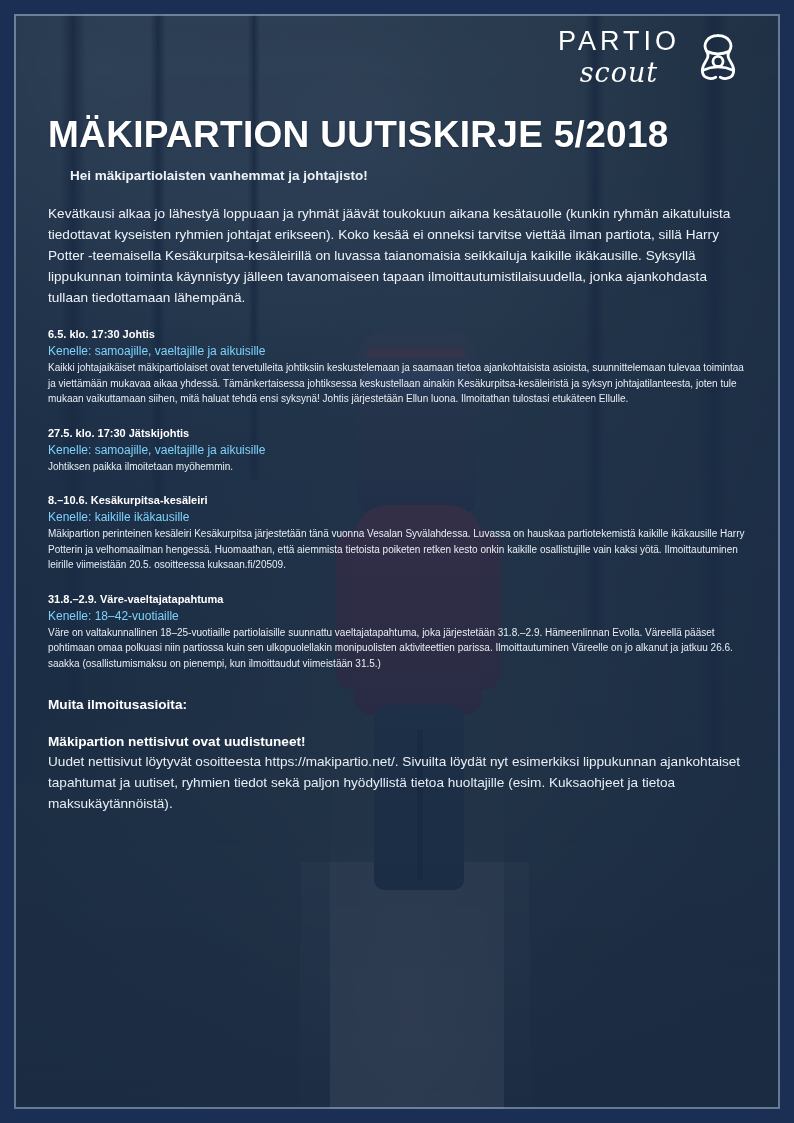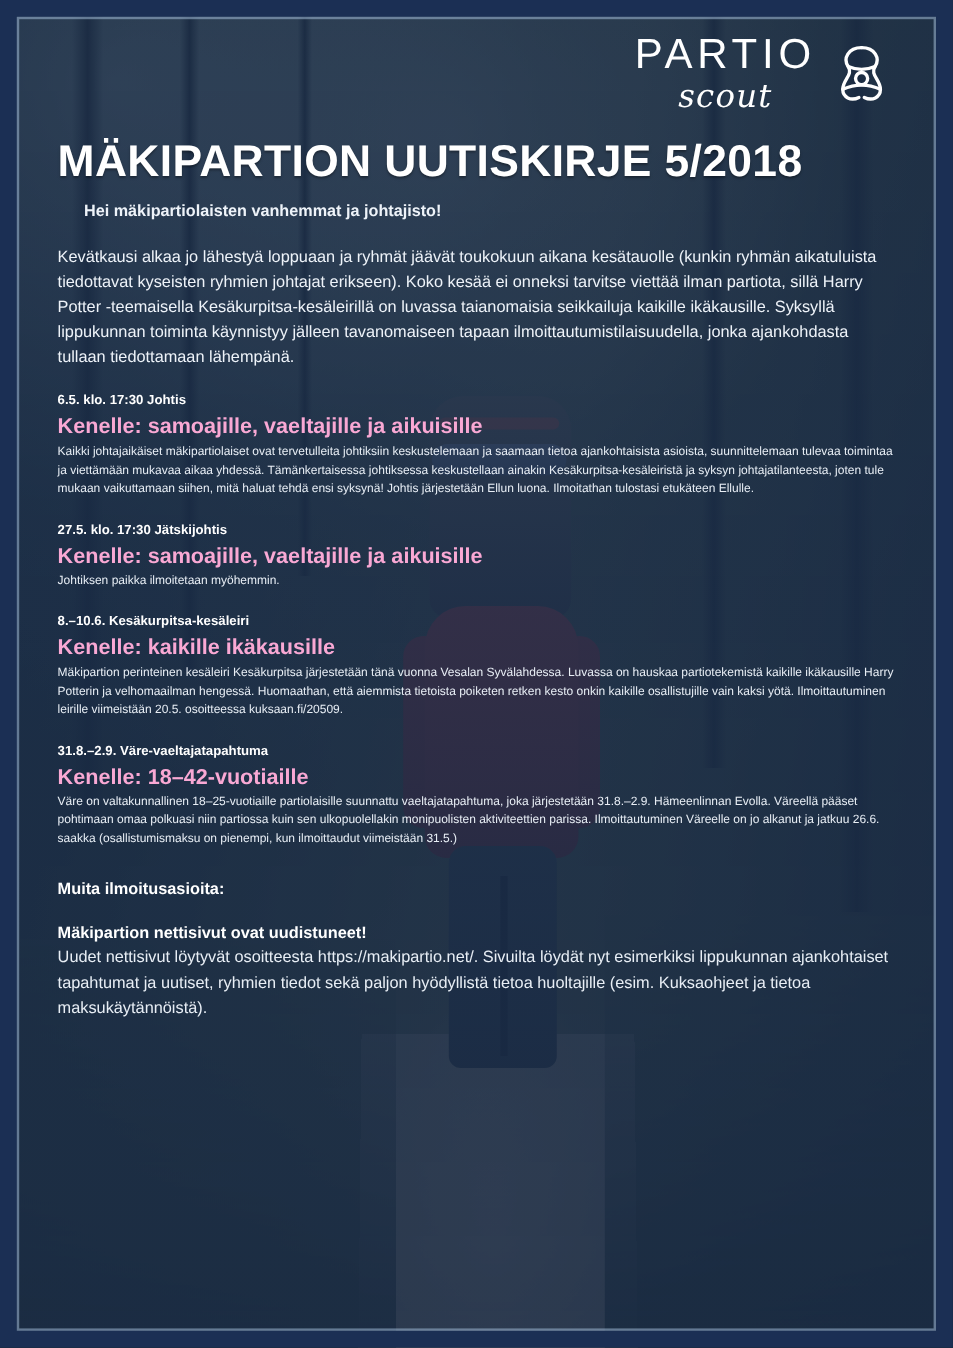--- a/index.html
+++ b/index.html
@@ -153,21 +153,21 @@
     top: 28px;
     display: flex;
     align-items: center;
     gap: 10px;
   }
   .logo-text {
     text-align: right;
     line-height: 1;
   }
   .logo-partio {
-    font-size: 35px;
+    font-size: 27px;
     letter-spacing: 4px;
     font-weight: 400;
     color: #ffffff;
     text-align: right;
   }
   .logo-scout {
     font-family: "DejaVu Serif", serif;
     font-style: italic;
     font-size: 27px;
     color: #ffffff;
@@ -210,25 +210,24 @@
     margin-top: 20px;
     max-width: 700px;
   }
   .event-head {
     font-size: 11px;
     font-weight: bold;
     color: #ffffff;
     margin: 0 0 2px 0;
   }
   .event-audience {
-    font-size: 18px;
+    font-size: 12px;
     line-height: 1.5;
-    color: #f9a8d4;
+    color: #7dd3fc;
     margin: 0;
-    font-weight: bold;
   }
   .event-body {
     font-size: 10px;
     line-height: 1.55;
     color: #e8eef5;
     margin: 0;
   }
 
   .section-head {
     margin-top: 26px;

